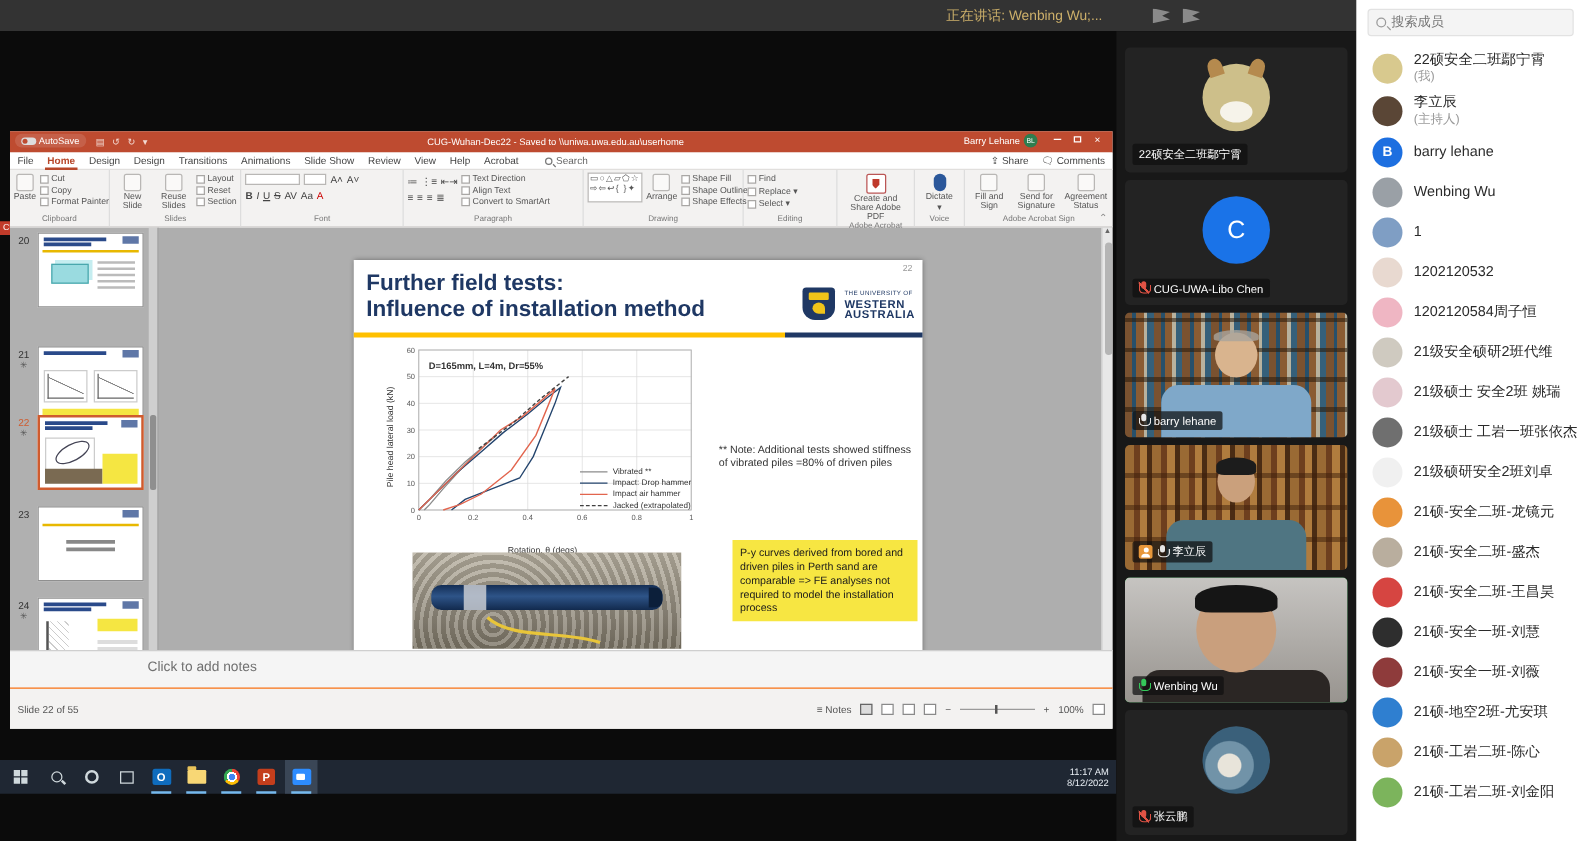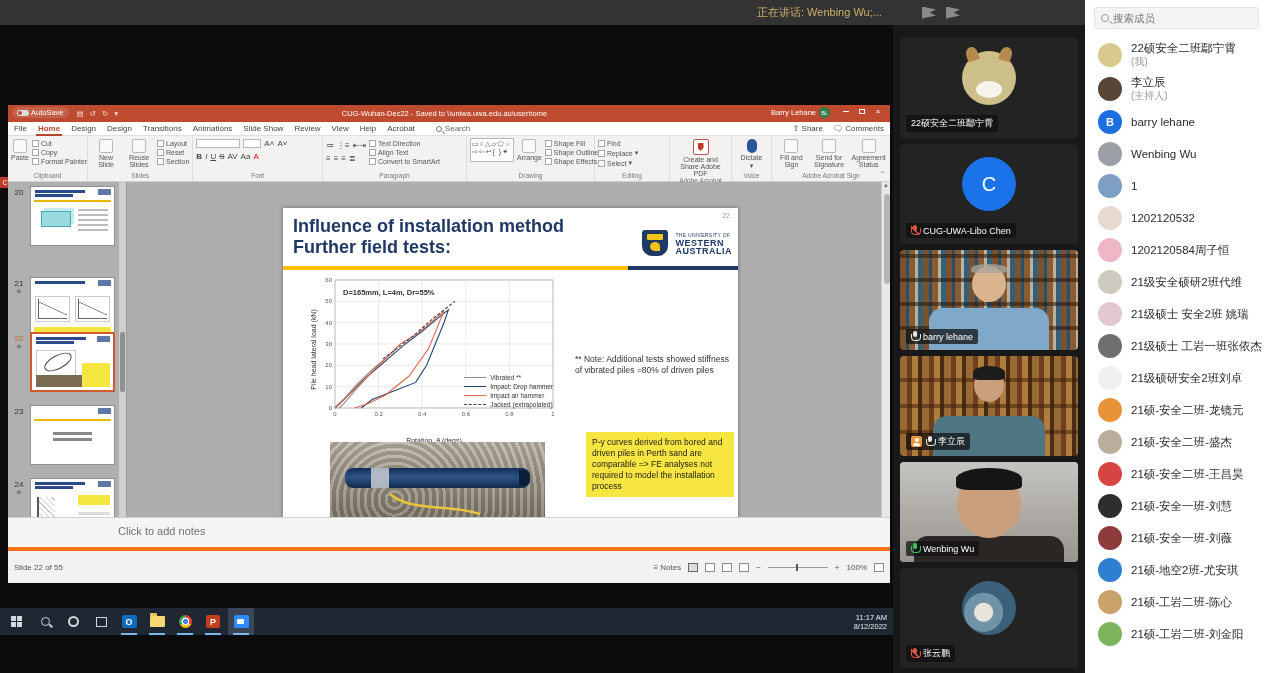--- a/index.html
+++ b/index.html
@@ -117,21 +117,21 @@
 .callout{position:absolute;left:303px;top:224px;width:148px;background:#f7e642;color:#1a1a1a;font-size:8.5px;line-height:11px;padding:5px 6px}
 .photo{position:absolute;left:47px;top:234px;width:215px;height:77px;background:linear-gradient(#b9b2a2,#8f887a 70%,#7c7566);overflow:hidden}
 .photo .rocks{position:absolute;inset:0;background:repeating-radial-gradient(circle at 30% 75%,rgba(255,255,255,.18) 0 3px,rgba(0,0,0,.12) 3px 7px)}
 .pile{position:absolute;left:7%;top:34%;width:86%;height:26%;background:linear-gradient(#142e55,#2e5488 45%,#122a4e);border-radius:8px}
 .pile::before{content:"";position:absolute;left:14%;top:0;width:10%;height:100%;background:#c9ccd2;opacity:.85}
 .pile::after{content:"";position:absolute;right:0;top:10%;width:6%;height:80%;background:#0c1f3a;border-radius:0 6px 6px 0}
 
 
 .notes{height:30px;background:#f5f5f5;border-top:1px solid #cfcfcf;position:relative}
 .notes-ph{position:absolute;left:110px;top:7px;font-size:11px;color:#707070}
-.statusbar{height:15px;background:#f3f2f1;border-top:4px solid #f97316;display:flex;align-items:center;font-size:8px;color:#555;padding:16px 6px;position:relative}
+.statusbar{height:15px;background:#f3f2f1;border-top:1px solid #f97316;display:flex;align-items:center;font-size:8px;color:#555;padding:16px 6px;position:relative}
 .sb-right{position:absolute;right:6px;display:flex;align-items:center;gap:7px}
 .viewic{width:10px;height:9px;border:1px solid #8a8a8a;background:#fff;display:inline-block}
 .viewic.sel{background:#dcdcdc;border-color:#666}
 .zoomline{width:60px;height:1px;background:#9a9a9a;position:relative}
 .zoomline::after{content:"";position:absolute;left:28px;top:-3px;width:2px;height:7px;background:#555}
 
 
 .taskbar{position:absolute;left:0;top:583px;width:893px;height:27px;background:#1f2733;display:flex;align-items:center;padding-left:4px;gap:2px}
 .tb-btn{width:26px;height:27px;display:flex;align-items:center;justify-content:center;position:relative}
 .tb-btn.open::after{content:"";position:absolute;bottom:0;left:5px;right:5px;height:2px;background:#76b9ed}
@@ -512,22 +512,22 @@
         </div>
 
         <div class="th-scroll"></div>
       </div>
 
       <div class="canvas">
 
         <div class="slide">
           <span class="sl-page">22</span>
           <div class="sl-title">
+            <div>Further field tests:</div>
             <div>Influence of installation method</div>
-            <div>Further field tests:</div>
           </div>
           <div class="sl-logo">
             <span class="crest"></span>
             <span class="logo-tx">
               <div class="logo-sm">THE UNIVERSITY OF</div>
               <div class="logo-lg">WESTERN</div>
               <div class="logo-lg">AUSTRALIA</div>
             </span>
           </div>
           <div class="sl-rule"></div>

